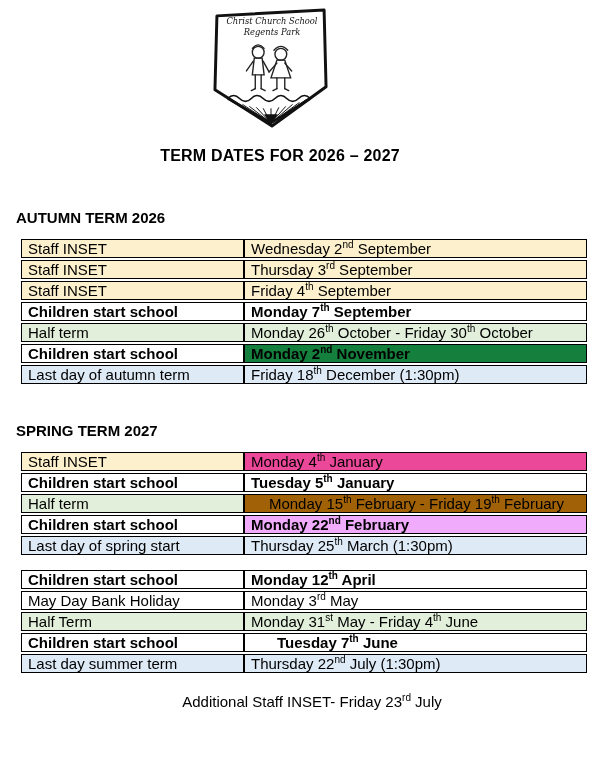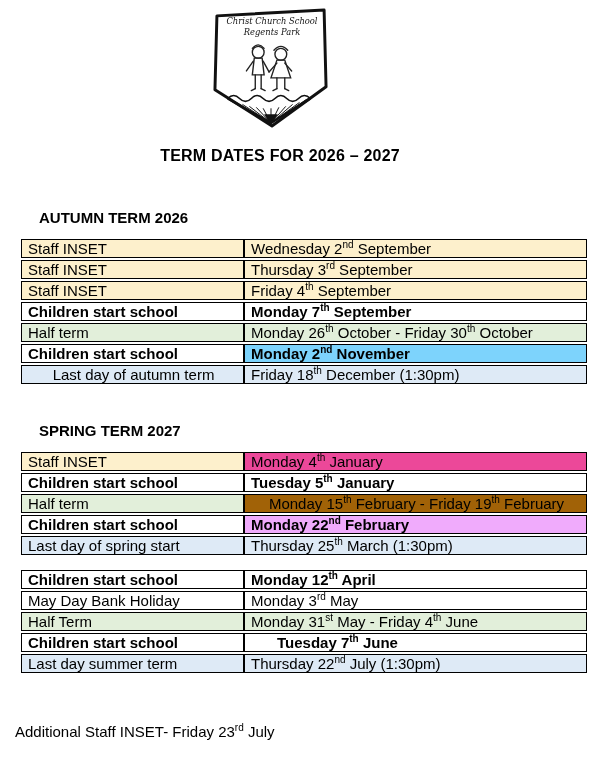--- a/index.html
+++ b/index.html
@@ -19,21 +19,21 @@
     text-align: center;
     font-weight: bold;
     font-size: 16px;
     letter-spacing: 0.2px;
   }
 
   .section { margin: 0; }
   .section-heading {
     font-weight: bold;
     font-size: 15px;
-    margin: 0 0 0 39px;
+    margin: 0 0 0 16px;
   }
   .section.first .section-heading { margin-top: 44px; }
   .section.later .section-heading { margin-top: 36px; }
 
   table.term-table {
     border-collapse: separate;
     border-spacing: 0 2px;
     table-layout: fixed;
     width: 566px;
     margin: 11px 0 0 21px;
@@ -49,22 +49,23 @@
     white-space: nowrap;
     background: #fff;
   }
   table.term-table col.c1 { width: 223px; }
   table.term-table col.c2 { width: 343px; }
   tr.bold td { font-weight: bold; }
 
   sup { font-size: 10px; line-height: 0; vertical-align: super; }
 
   .footer-note {
-    margin: 48px 0 0 15px;
+    margin: 18px 0 0 15px;
     font-size: 15px;
+    text-align: center;
   }
 </style>
 </head>
 <body>
 
 <div class="page">
 
   <div class="logo-wrap">
     <svg viewBox="0 0 120 126" width="118" height="124">
       <path d="M5,10 L114,4 L116,82 L61,122 L3,85 Z" fill="#ffffff" stroke="#111111" stroke-width="3" stroke-linejoin="round"></path>
@@ -132,24 +133,24 @@
             <tr class="bold">
               <td style="background: rgb(255, 255, 255);">Children start school</td>
               <td style="background: rgb(255, 255, 255);">Monday 7<sup>th</sup> September</td>
             </tr>
             <tr>
               <td style="background: rgb(226, 239, 218);">Half term</td>
               <td style="background: rgb(226, 239, 218);">Monday 26<sup>th</sup> October - Friday 30<sup>th</sup> October</td>
             </tr>
             <tr class="bold">
               <td style="background: rgb(255, 255, 255);">Children start school</td>
-              <td style="background: #7dd3fc;">Monday 2<sup>nd</sup> November</td>
-            </tr>
-            <tr>
-              <td style="background: rgb(222, 234, 246); text-align: center;">Last day of autumn term</td>
+              <td style="background: #15803d;">Monday 2<sup>nd</sup> November</td>
+            </tr>
+            <tr>
+              <td style="background: rgb(222, 234, 246);">Last day of autumn term</td>
               <td style="background: rgb(222, 234, 246);">Friday 18<sup>th</sup> December (1:30pm)</td>
             </tr>
           </tbody>
     </table>
   </div>
 
   <div class="section later">
     <div class="section-heading">SPRING TERM 2027</div>
     <table class="term-table">
       <colgroup>

